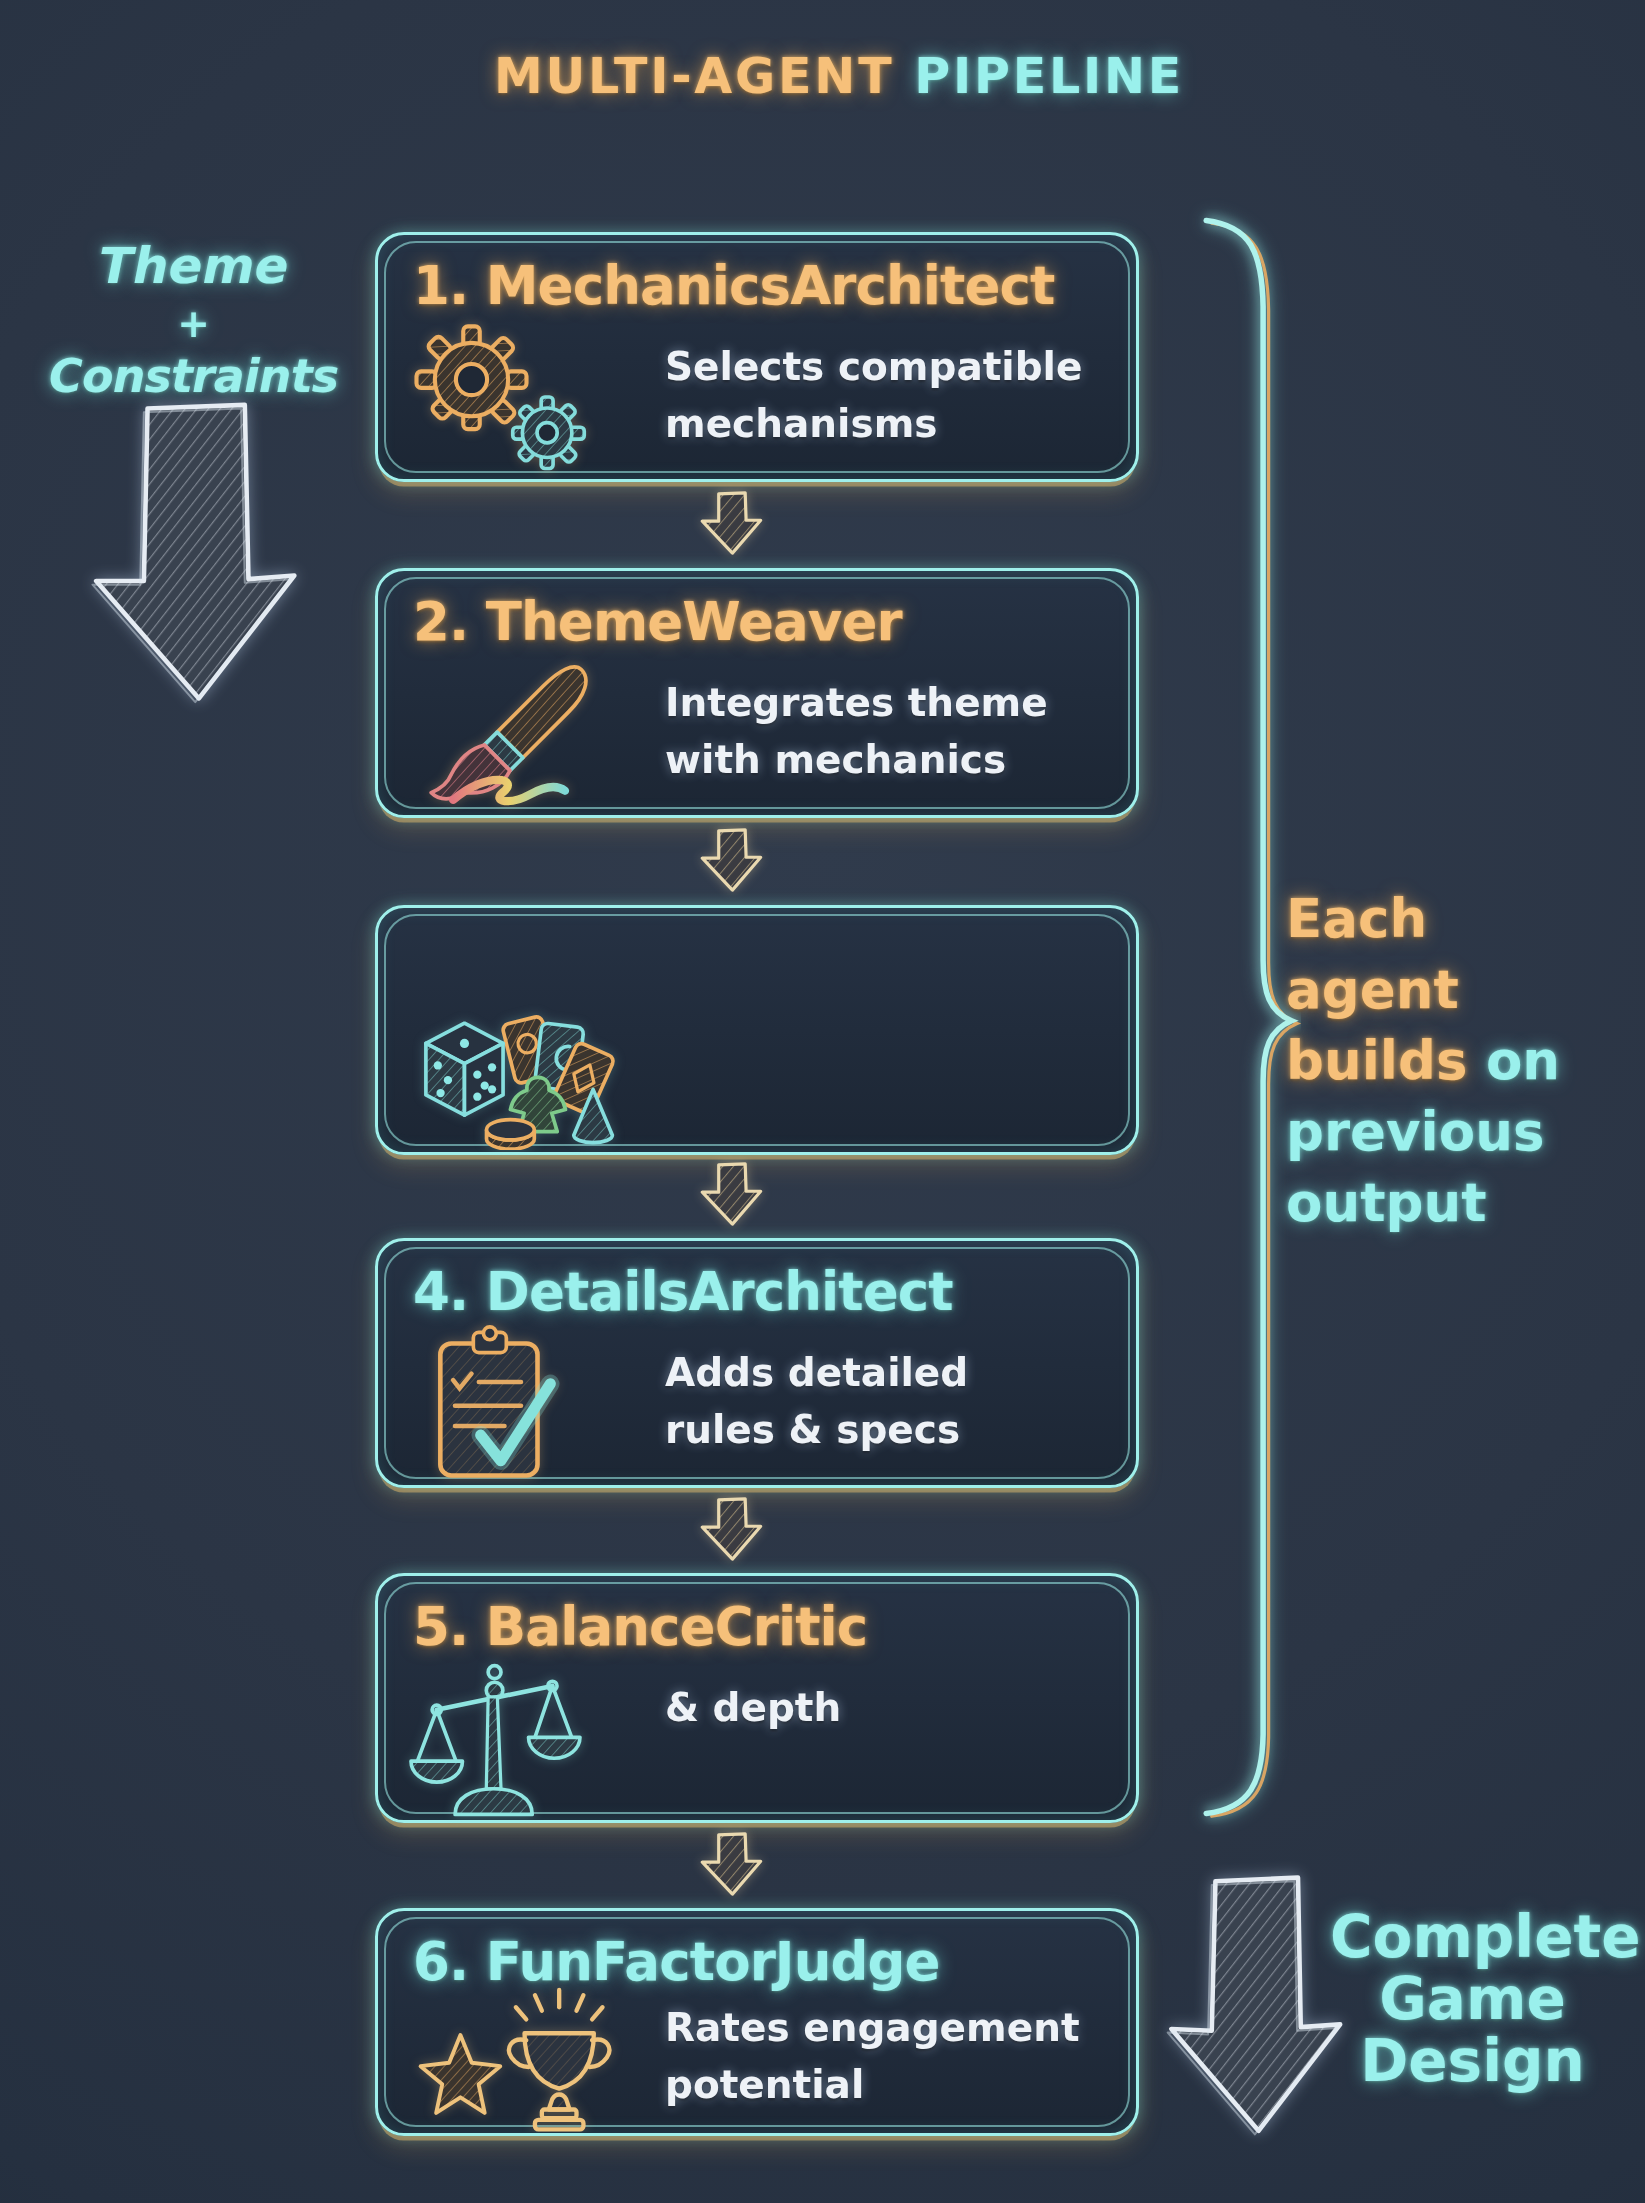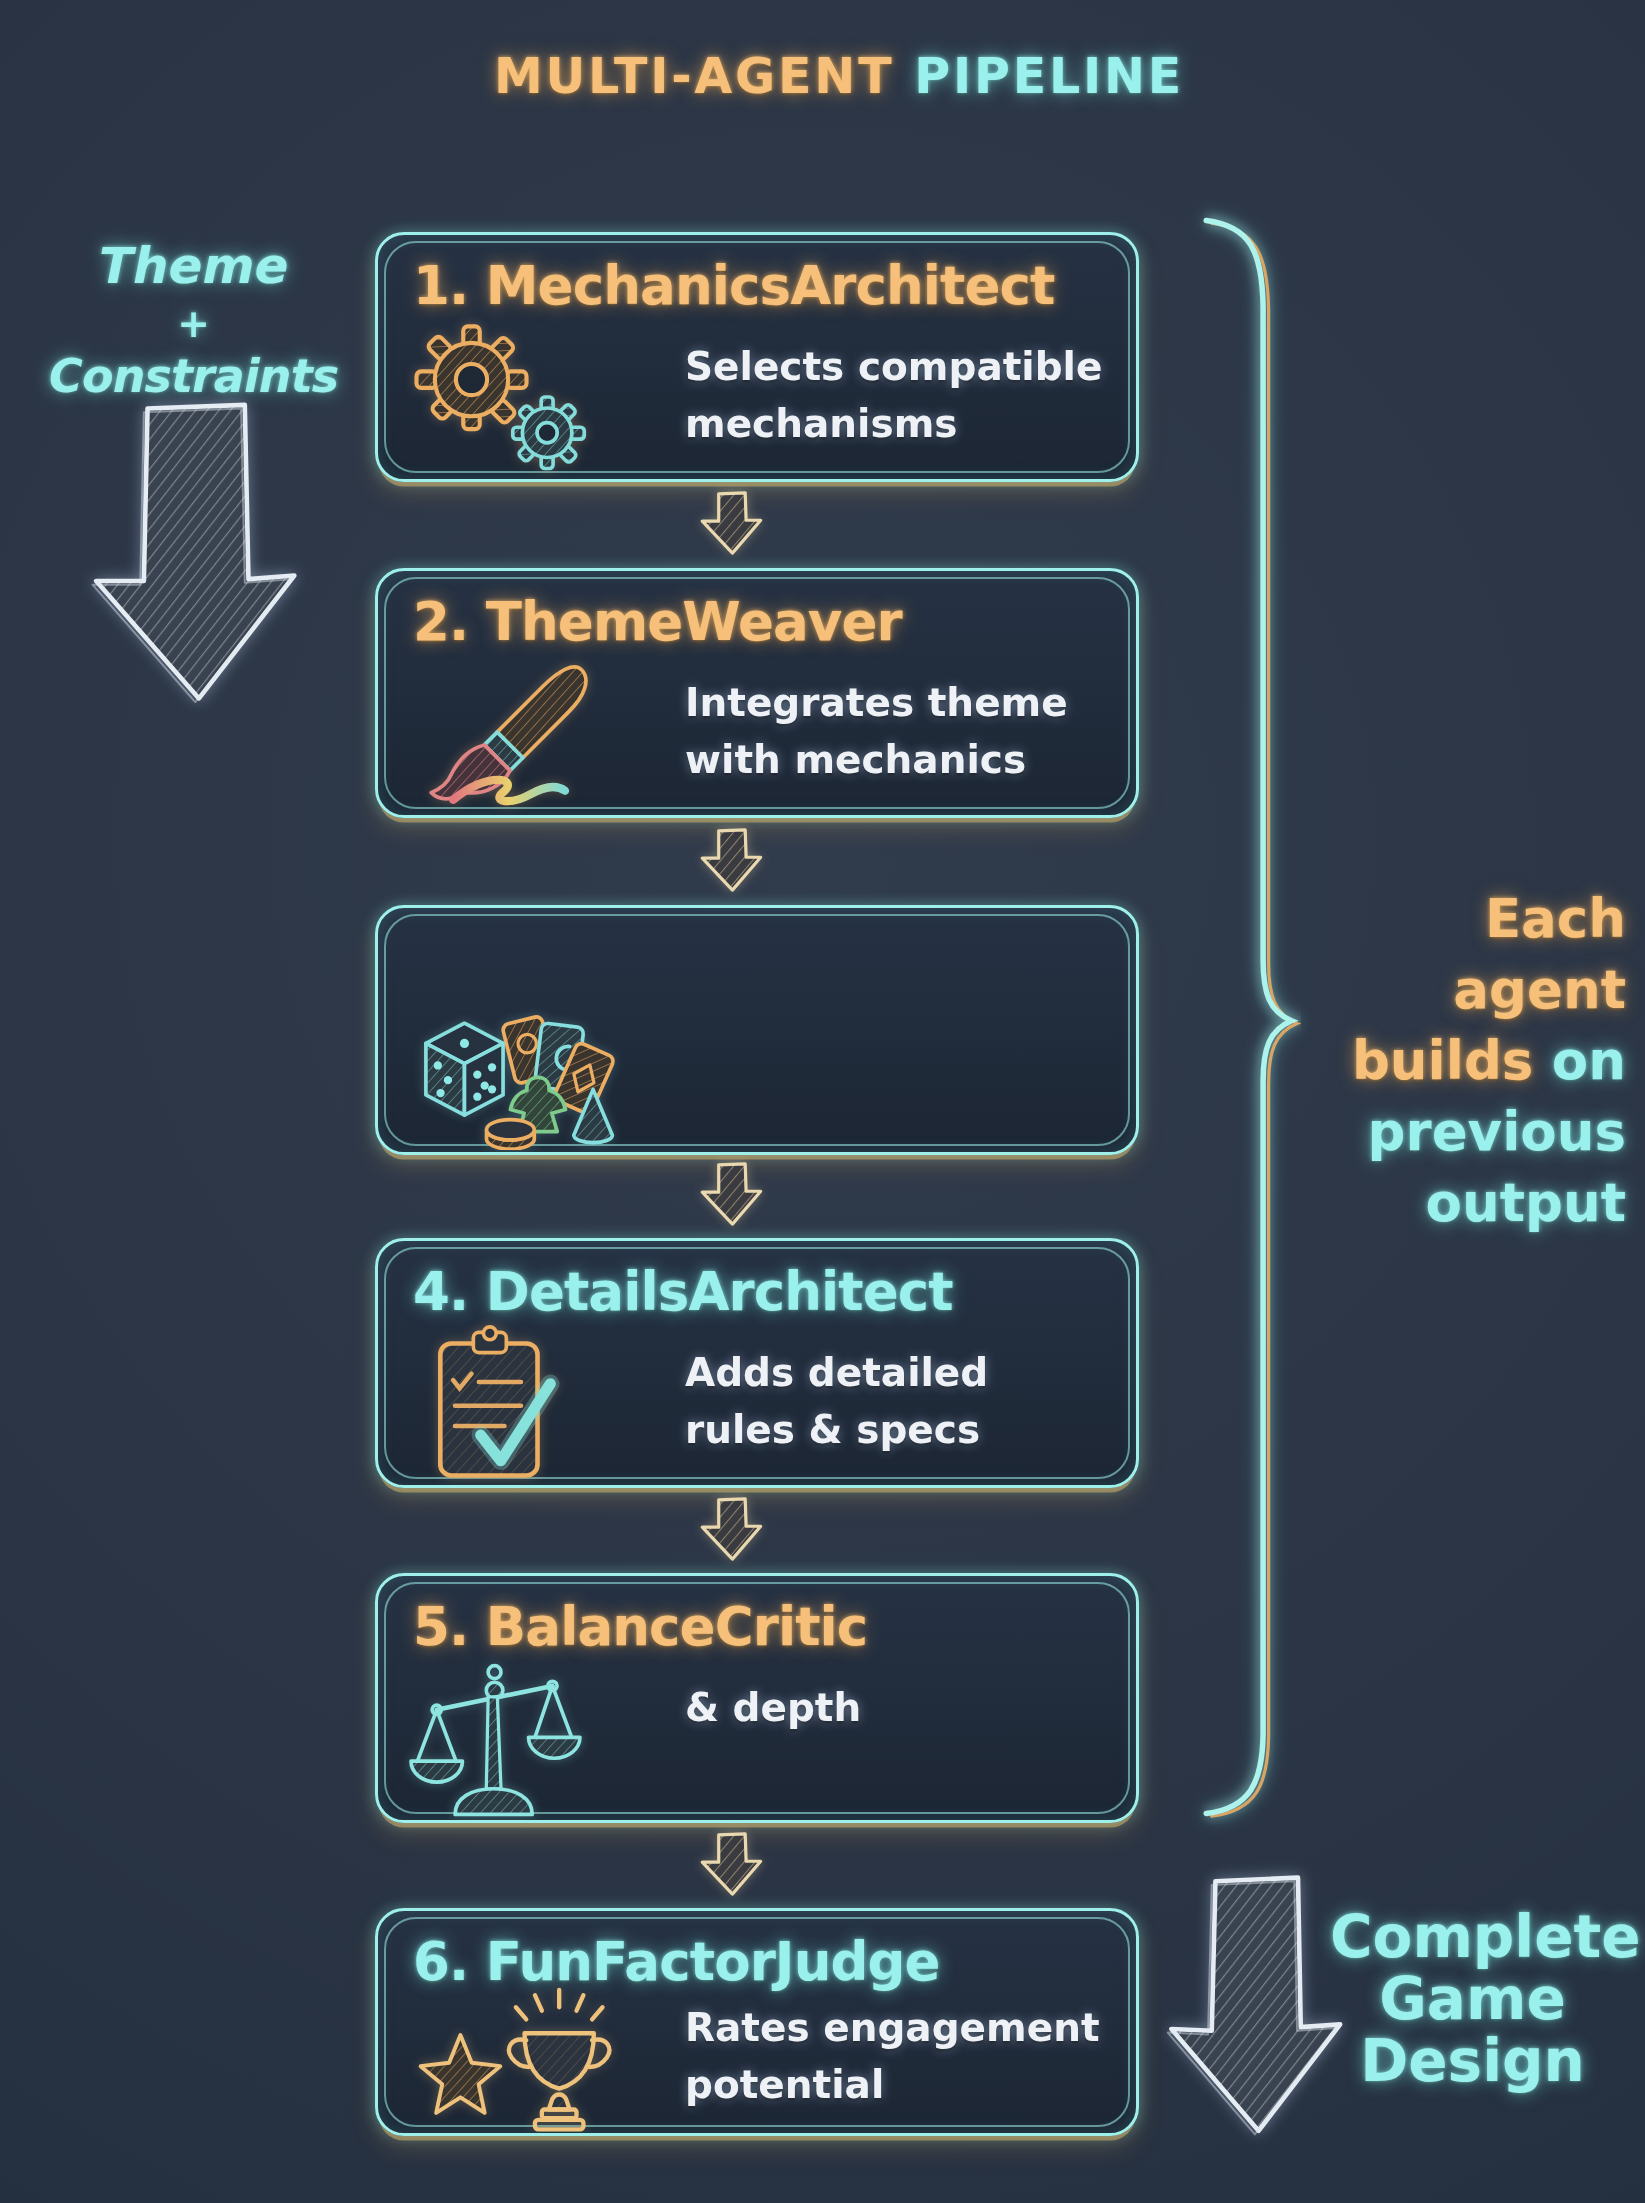--- a/index.html
+++ b/index.html
@@ -16,21 +16,21 @@
   #canvas{
     position:relative;width:1646px;height:2204px;overflow:hidden;
     font-family:"DejaVu Sans","Liberation Sans",sans-serif;font-weight:bold;
     background:radial-gradient(120% 90% at 50% 38%, #303b4c 0%, #2b3545 48%, #253040 78%, #202a37 100%);
   }
   .glow-orange{color:var(--orange);
     text-shadow:0 0 16.5px rgba(245,175,85,.6),0 0 4.6px rgba(250,195,120,.8),0 1.8px 2.8px rgba(0,0,0,.6);}
   .glow-cyan{color:var(--cyan);
     text-shadow:0 0 16.5px rgba(120,235,230,.6),0 0 4.6px rgba(150,240,235,.8),0 1.8px 2.8px rgba(0,0,0,.6);}
   .glow-white{color:var(--white);
-    text-shadow:0 0 11px rgba(200,225,255,.45),0 1.8px 2.8px rgba(0,0,0,.55);margin-left:20px;}
+    text-shadow:0 0 11px rgba(200,225,255,.45),0 1.8px 2.8px rgba(0,0,0,.55);}
   #main-title{
     position:absolute;top:48px;left:16px;width:100%;text-align:center;
     font-size:49px;letter-spacing:2.8px;white-space:nowrap;
   }
   
   .agent-box{
     position:absolute;left:375px;width:764px;height:250px;box-sizing:border-box;
     border:3.7px solid var(--cyan-line);border-radius:29px;
     background:linear-gradient(180deg,var(--box-fill-top),var(--box-fill-bot));
     box-shadow:0 0 14.7px rgba(110,230,225,.4), inset 0 0 16.5px rgba(90,210,215,.18),
@@ -41,21 +41,21 @@
     border-radius:32px;pointer-events:none;
   }
   .agent-title{position:absolute;top:20px;left:35px;font-size:53px;letter-spacing:-0.9px;white-space:nowrap;}
   .agent-desc{position:absolute;left:287px;top:103px;font-size:39px;line-height:57px;white-space:nowrap;}
   .agent-icon{position:absolute;left:22px;top:84px;}
   
   #left-note{position:absolute;left:14.7px;top:237px;width:358px;text-align:center;font-style:italic;}
   #left-note .l1{font-size:50px;}
   #left-note .l2{font-size:39px;margin-top:5.5px;}
   #left-note .l3{font-size:46px;margin-top:3.7px;letter-spacing:-0.9px;text-align:center;}
-  #right-note{position:absolute;left:1286px;top:883px;width:340px;text-align:right;font-size:53px;line-height:71px;}
+  #right-note{position:absolute;left:1286px;top:883px;width:340px;text-align:left;font-size:53px;line-height:71px;}
   #output-note{position:absolute;left:1330px;top:1906px;width:285px;text-align:center;font-size:58px;line-height:62px;}
   .abs{position:absolute;}
   .sketch-arrow{filter:drop-shadow(0 0 7.3px rgba(205,228,255,.4));}
   .gap-arrow{filter:drop-shadow(0 0 5.5px rgba(240,215,160,.35));}
   #brace-svg{filter:drop-shadow(0 0 8.3px rgba(140,235,230,.45));}
   svg{display:block;}
 </style>
 </head>
 <body>
 

